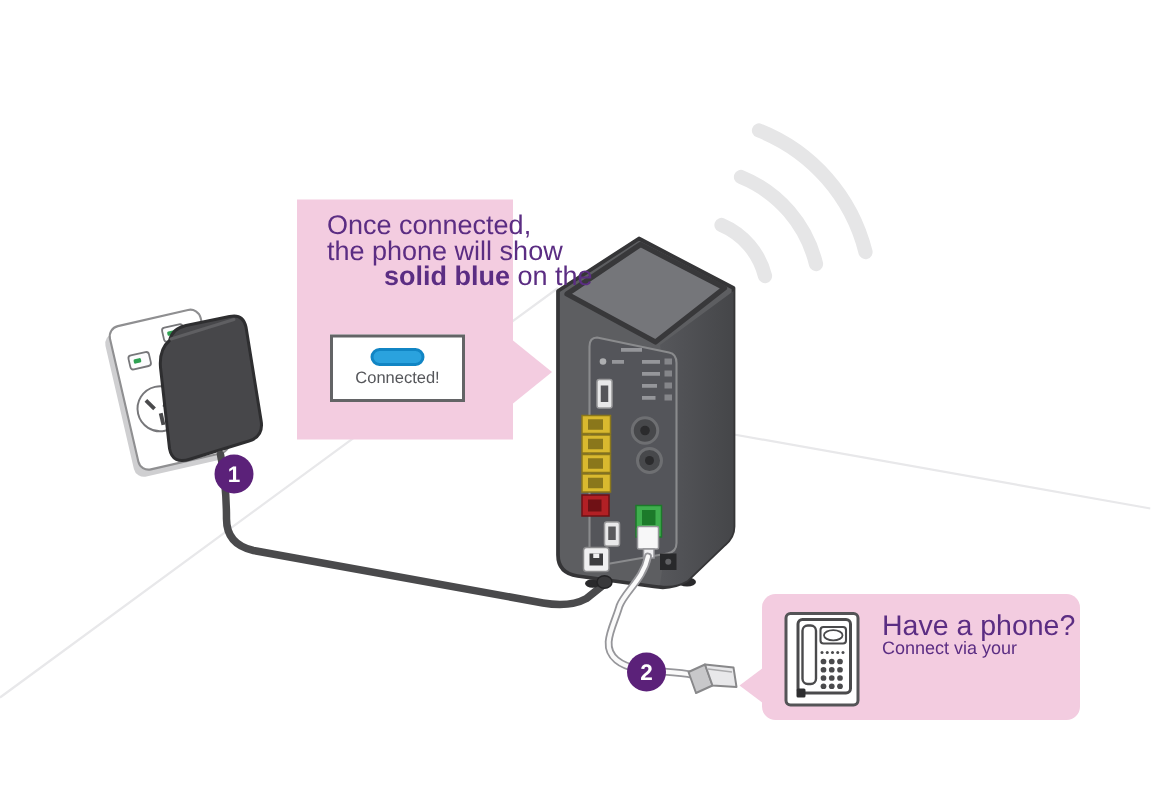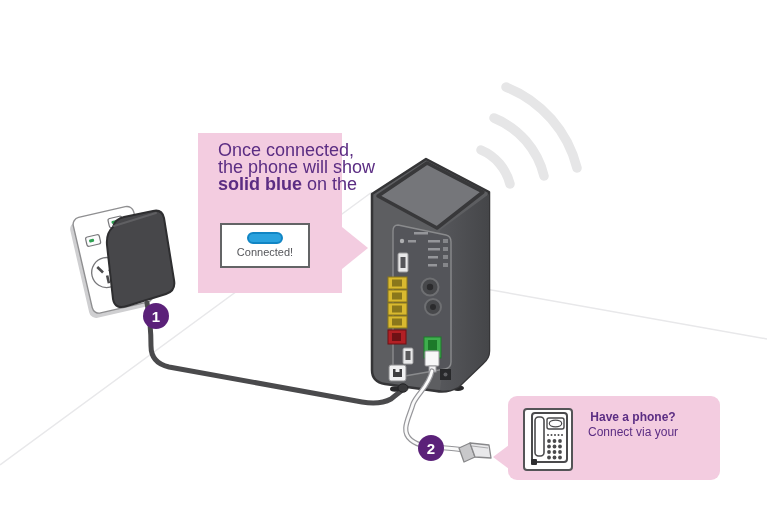--- a/index.html
+++ b/index.html
@@ -15,21 +15,21 @@
   .bubble{
     position:absolute;left:198px;top:133px;width:144px;height:160px;
     background:#f3cce0;box-sizing:border-box;padding:9px 8px 0 20px;
   }
   .bubble-pointer{
     position:absolute;left:342px;top:227px;width:0;height:0;
     border-top:21px solid transparent;border-bottom:21px solid transparent;
     border-left:26px solid #f3cce0;
   }
   .bubble-line{font-size:18px;line-height:17px;color:#5b2d83;white-space:nowrap;}
-  .bubble-line .bold{font-weight:bold;}
+  .bubble-line .bold{font-weight:bold;margin-left:38px;}
   .connected-box{
     position:absolute;left:22px;top:90px;width:90px;height:45px;
     background:#ffffff;border:2px solid #636466;box-sizing:border-box;
     text-align:center;
   }
   .pill{
     width:36px;height:12px;margin:7px auto 2px auto;border-radius:7px;
     background:#2aa2de;border:2px solid #1185c4;box-sizing:border-box;
   }
   .connected-label{font-size:11px;color:#55565a;line-height:12px;}
@@ -42,21 +42,21 @@
   .callout-pointer{
     position:absolute;left:493px;top:445px;width:0;height:0;
     border-top:12px solid transparent;border-bottom:12px solid transparent;
     border-right:16px solid #f3cce0;
   }
   .phone-box{
     position:absolute;left:15px;top:12px;width:50px;height:63px;
     background:#ffffff;border:2px solid #545457;border-radius:4px;box-sizing:border-box;
   }
   .callout-text{position:absolute;left:80px;top:14px;color:#5b2d83;}
-  .callout-title{font-size:12px;font-weight:bold;line-height:15px;white-space:nowrap;text-align:center;}
+  .callout-title{font-size:19px;font-weight:normal;line-height:15px;white-space:nowrap;}
   .callout-line{font-size:12px;line-height:15px;white-space:nowrap;}
 
   
   .step-badge{
     position:absolute;width:26px;height:26px;border-radius:50%;
     background:#5b2179;color:#ffffff;font-weight:bold;font-size:15px;
     display:flex;align-items:center;justify-content:center;
   }
   .step-1{left:143px;top:303px;}
   .step-2{left:418px;top:435px;}

